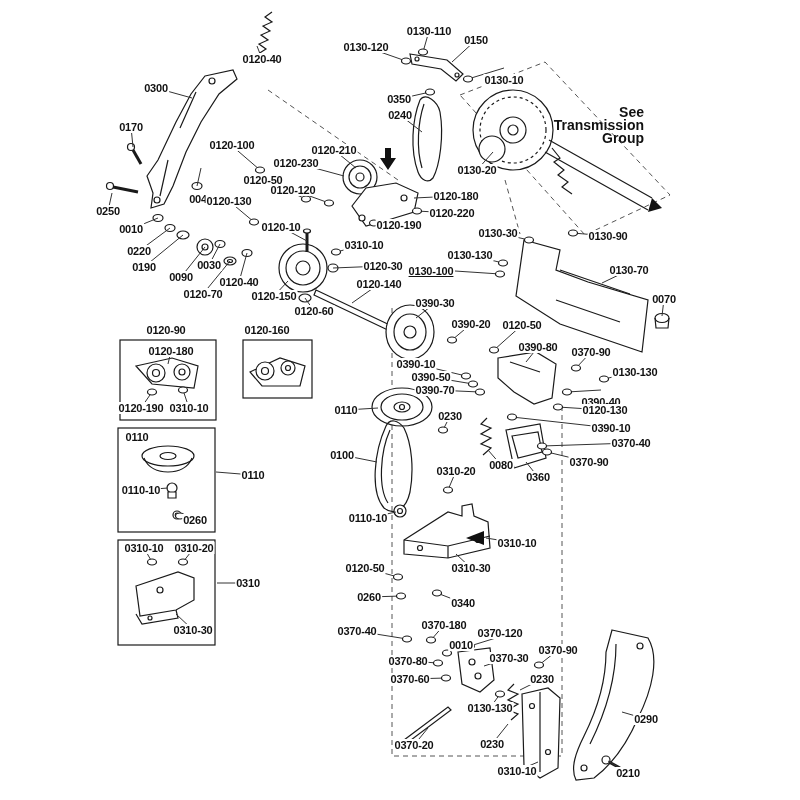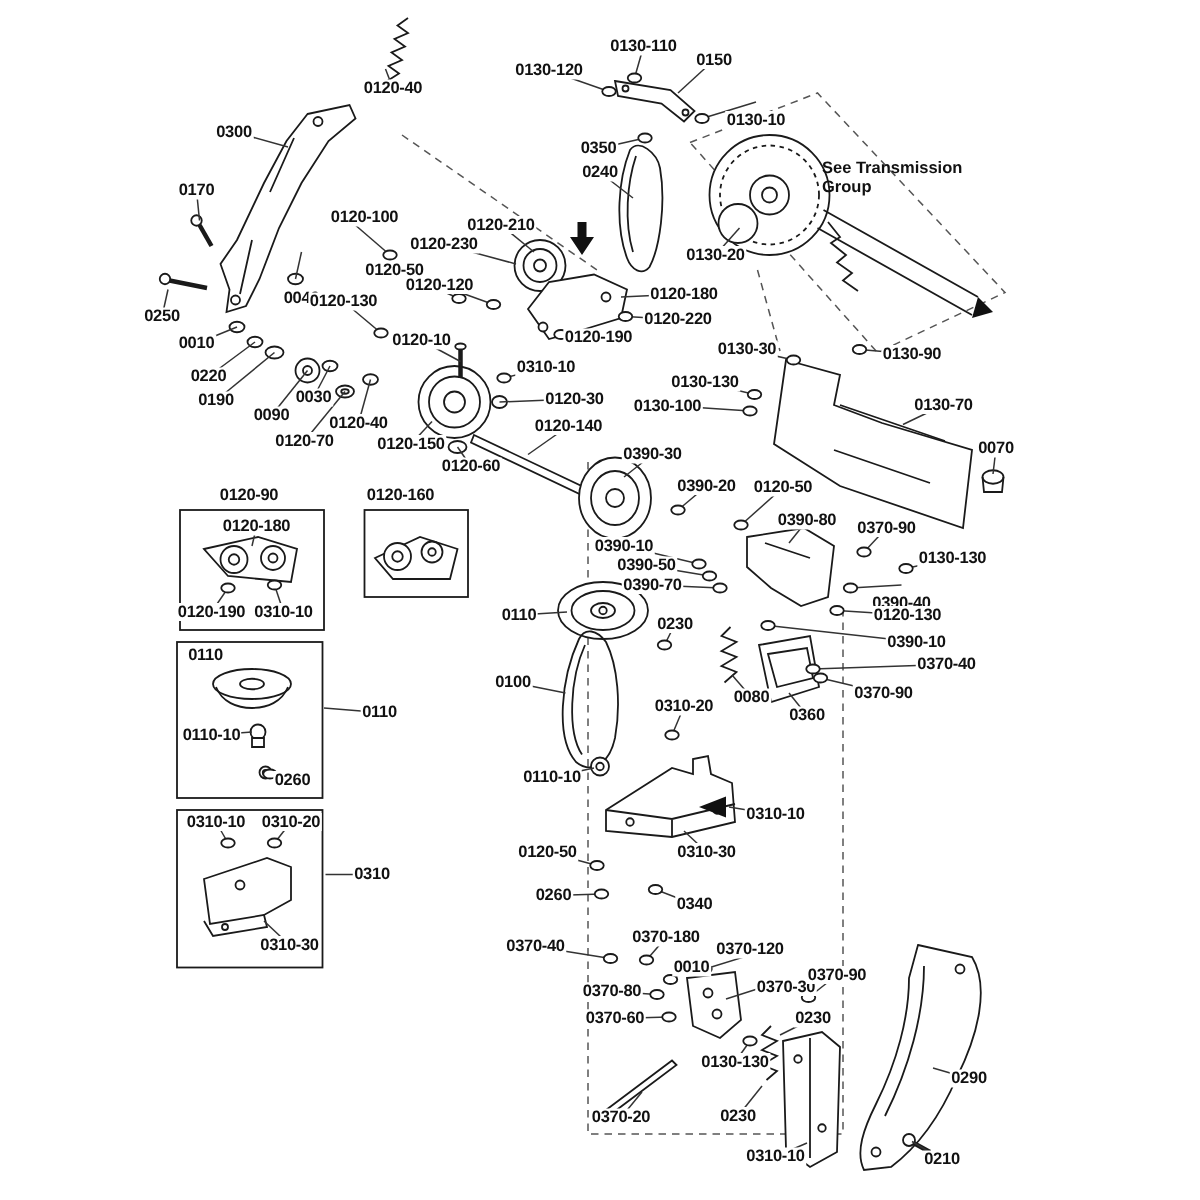--- a/index.html
+++ b/index.html
@@ -3,22 +3,22 @@
 <meta charset="utf-8">
 <style>
   html,body{margin:0;padding:0;background:#ffffff}
   .canvas{position:relative;width:800px;height:800px;background:#ffffff;overflow:hidden;
           font-family:"Liberation Sans",sans-serif}
   .canvas > svg{position:absolute;left:0;top:0}
   #labels-layer{position:absolute;left:0;top:0;width:800px;height:800px;pointer-events:none}
   .part-label{position:absolute;transform:translate(-50%,-50%);font-weight:bold;font-size:11px;
               line-height:12px;color:#111;background:#fff;padding:0 1px;white-space:nowrap;
               letter-spacing:-0.2px}
-  .note{position:absolute;left:548px;top:106px;width:96px;text-align:left;font-weight:bold;
-        font-size:11px;line-height:13px;color:#111}
+  .note{position:absolute;left:548px;top:106px;width:96px;text-align:right;font-weight:bold;
+        font-size:14px;line-height:13px;color:#111}
   #leader-layer line{stroke:#333;stroke-width:1}
   #marker-layer ellipse{fill:#fff;stroke:#1a1a1a;stroke-width:1.2}
 </style>
 </head>
 <body>
 
 <div class="canvas">
 
   <svg width="800" height="800" viewBox="0 0 800 800">
 
@@ -369,41 +369,41 @@
   <div id="labels-layer">
       <div class="part-label" style="left: 262px; top: 59px;">0120-40</div>
       <div class="part-label" style="left: 429px; top: 31px;">0130-110</div>
       <div class="part-label" style="left: 366px; top: 47px;">0130-120</div>
       <div class="part-label" style="left: 476px; top: 40px;">0150</div>
       <div class="part-label" style="left: 504px; top: 80px;">0130-10</div>
       <div class="part-label" style="left: 156px; top: 88px;">0300</div>
       <div class="part-label" style="left: 399px; top: 99px;">0350</div>
       <div class="part-label" style="left: 400px; top: 115px;">0240</div>
       <div class="part-label" style="left: 131px; top: 127px;">0170</div>
-      <div class="part-label" style="left: 243px; top: 145px; text-align: center;">0120-100</div>
+      <div class="part-label" style="left: 232px; top: 145px; text-align: center;">0120-100</div>
       <div class="part-label" style="left: 334px; top: 150px;">0120-210</div>
       <div class="part-label" style="left: 477px; top: 170px;">0130-20</div>
       <div class="part-label" style="left: 201px; top: 168px; margin-top: 31px;">0040</div>
       <div class="part-label" style="left: 296px; top: 163px;">0120-230</div>
       <div class="part-label" style="left: 263px; top: 180px;">0120-50</div>
       <div class="part-label" style="left: 293px; top: 190px;">0120-120</div>
       <div class="part-label" style="left: 456px; top: 196px;">0120-180</div>
       <div class="part-label" style="left: 108px; top: 211px;">0250</div>
       <div class="part-label" style="left: 229px; top: 201px;">0120-130</div>
       <div class="part-label" style="left: 452px; top: 213px;">0120-220</div>
       <div class="part-label" style="left: 281px; top: 227px;">0120-10</div>
       <div class="part-label" style="left: 399px; top: 225px;">0120-190</div>
       <div class="part-label" style="left: 131px; top: 229px;">0010</div>
       <div class="part-label" style="left: 498px; top: 233px;">0130-30</div>
       <div class="part-label" style="left: 608px; top: 236px;">0130-90</div>
       <div class="part-label" style="left: 139px; top: 251px;">0220</div>
       <div class="part-label" style="left: 364px; top: 245px;">0310-10</div>
       <div class="part-label" style="left: 144px; top: 267px;">0190</div>
       <div class="part-label" style="left: 470px; top: 255px;">0130-130</div>
-      <div class="part-label" style="left: 445px; top: 271px;">0130-100</div>
+      <div class="part-label" style="left: 431px; top: 271px; text-decoration: underline;">0130-100</div>
       <div class="part-label" style="left: 629px; top: 270px;">0130-70</div>
       <div class="part-label" style="left: 181px; top: 277px;">0090</div>
       <div class="part-label" style="left: 209px; top: 265px;">0030</div>
       <div class="part-label" style="left: 383px; top: 266px;">0120-30</div>
       <div class="part-label" style="left: 239px; top: 282px;">0120-40</div>
       <div class="part-label" style="left: 379px; top: 284px;">0120-140</div>
       <div class="part-label" style="left: 203px; top: 294px;">0120-70</div>
       <div class="part-label" style="left: 274px; top: 296px;">0120-150</div>
       <div class="part-label" style="left: 664px; top: 299px;">0070</div>
       <div class="part-label" style="left: 314px; top: 311px;">0120-60</div>
@@ -434,21 +434,21 @@
       <div class="part-label" style="left: 365px; top: 568px;">0120-50</div>
       <div class="part-label" style="left: 471px; top: 568px;">0310-30</div>
       <div class="part-label" style="left: 248px; top: 583px;">0310</div>
       <div class="part-label" style="left: 369px; top: 597px;">0260</div>
       <div class="part-label" style="left: 463px; top: 603px;">0340</div>
       <div class="part-label" style="left: 357px; top: 631px;">0370-40</div>
       <div class="part-label" style="left: 444px; top: 625px;">0370-180</div>
       <div class="part-label" style="left: 500px; top: 633px;">0370-120</div>
       <div class="part-label" style="left: 461px; top: 645px;">0010</div>
       <div class="part-label" style="left: 408px; top: 661px;">0370-80</div>
-      <div class="part-label" style="left: 524px; top: 658px;">0370-30</div>
+      <div class="part-label" style="left: 509px; top: 658px;">0370-30</div>
       <div class="part-label" style="left: 558px; top: 650px;">0370-90</div>
       <div class="part-label" style="left: 410px; top: 679px;">0370-60</div>
       <div class="part-label" style="left: 542px; top: 679px;">0230</div>
       <div class="part-label" style="left: 646px; top: 719px;">0290</div>
       <div class="part-label" style="left: 490px; top: 708px;">0130-130</div>
       <div class="part-label" style="left: 414px; top: 745px;">0370-20</div>
       <div class="part-label" style="left: 492px; top: 744px;">0230</div>
       <div class="part-label" style="left: 517px; top: 771px;">0310-10</div>
       <div class="part-label" style="left: 628px; top: 773px;">0210</div>
       <div class="part-label" style="left: 171px; top: 351px;">0120-180</div>

